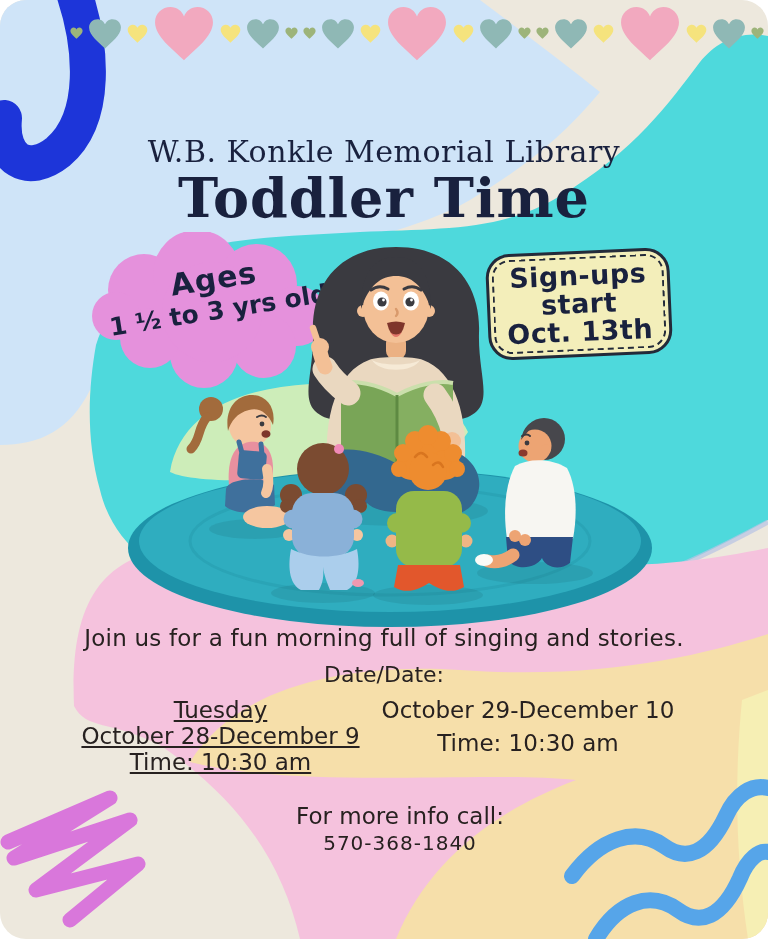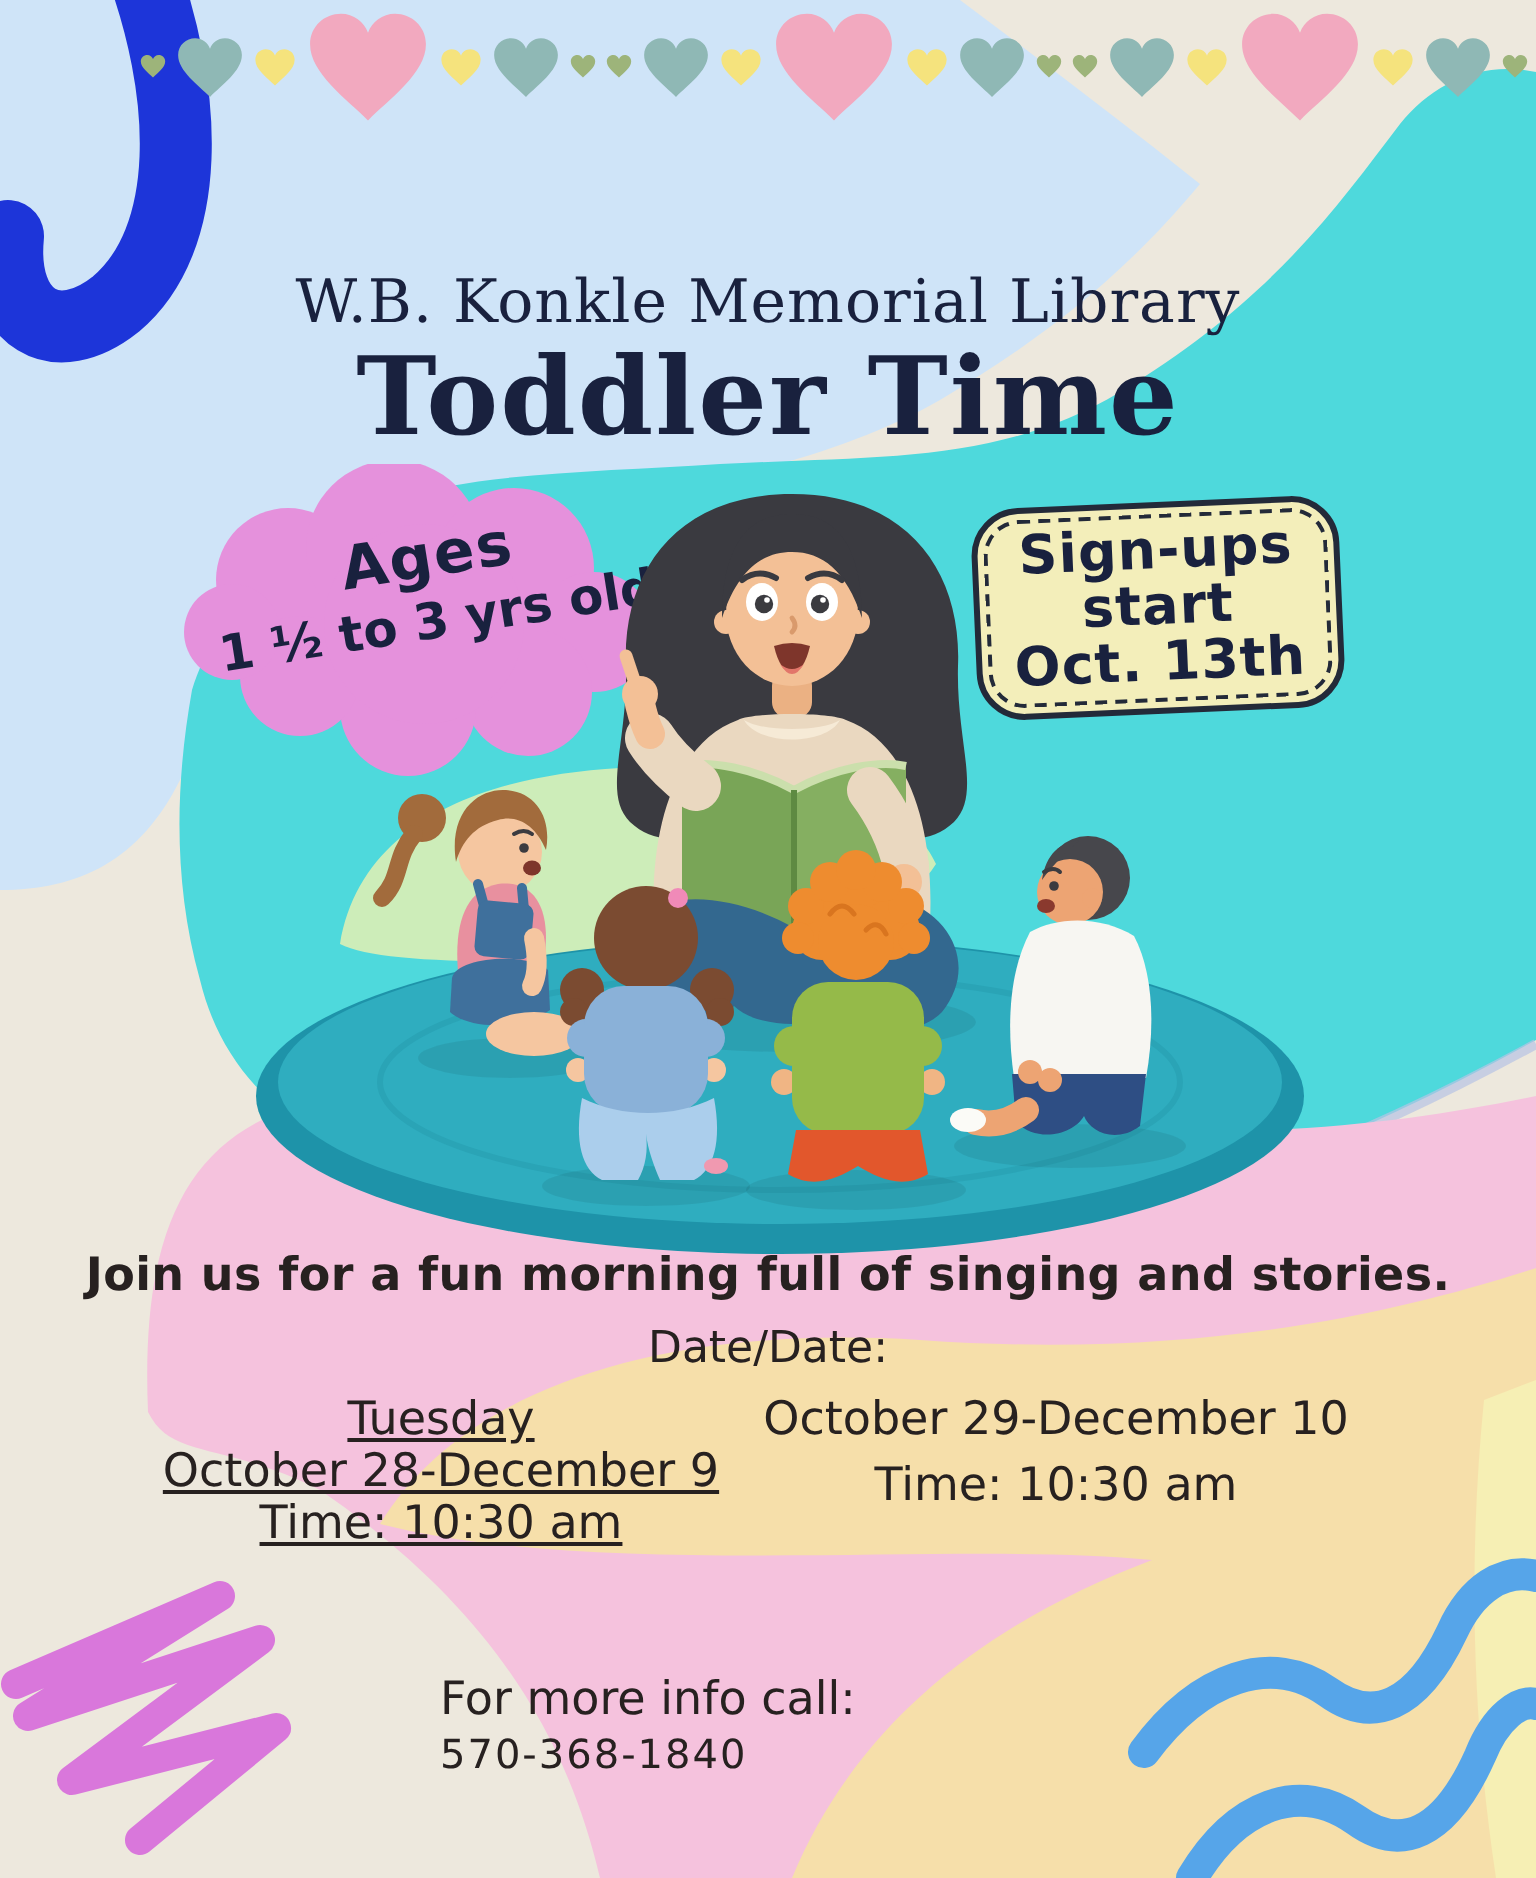--- a/index.html
+++ b/index.html
@@ -1,19 +1,19 @@
 <!DOCTYPE html>
 <html style="--background_beige: #EDE8DD; --light_blue: #CFE4F8; --teal_bg: #4ED9DC; --green_blob: #CDEDB9; --pink_blob: #F5C2DD; --peach_blob: #F6DFAA; --pale_yellow: #F6EFB4; --brush_blue: #1D35D9; --scribble_pink: #D977DB; --wave_blue: #56A5E9; --cloud_pink: #E591DC; --signup_bg: #F3EEBA; --ink_navy: #19213E; --body_text: #272120; --rug_teal: #2FADBF; --rug_teal_dark: #1E93A9; --lavender_edge: #B6C3E4; --heart_pink: #F2A9BF; --heart_teal: #8FB8B5; --heart_yellow: #F5E37D; --heart_green: #9DB47A;"><head>
 <meta charset="utf-8">
 <style>
   html,body{margin:0;padding:0;background:#fff;}
   .poster{
     position:relative;width:768px;height:939px;overflow:hidden;
     background:var(--background_beige,#EDE8DD);
-    font-family:"DejaVu Sans",sans-serif;color:var(--body_text,#272120);
+    font-family:"DejaVu Sans",sans-serif;color:var(--body_text,#272120);border-radius:26px;
   }
   .bg{position:absolute;inset:0;width:768px;height:939px;}
   .hearts{position:absolute;left:70px;top:2px;height:62px;display:flex;align-items:center;gap:5px;}
   .titles{position:absolute;top:134px;left:0;right:0;text-align:center;color:var(--ink_navy,#19213E);}
   .lib-name{font-family:"DejaVu Serif",serif;font-size:30px;letter-spacing:.5px;}
   .event-name{font-family:"DejaVu Serif",serif;font-size:54px;font-weight:700;letter-spacing:1px;line-height:1.05;margin-top:1px;}
   .ages-cloud{position:absolute;left:92px;top:232px;width:250px;height:160px;}
   .ages-cloud svg{position:absolute;inset:0;}
   .ages-text{
     position:absolute;left:8px;top:30px;width:232px;text-align:center;
@@ -25,27 +25,27 @@
     position:absolute;left:487px;top:251px;width:184px;height:106px;
     background:var(--signup_bg,#F3EEBA);border:3px solid #232A39;border-radius:24px;
     transform:rotate(-2.5deg);box-sizing:border-box;
   }
   .signup-dash{position:absolute;inset:3px;border:2px dashed #232A39;border-radius:18px;}
   .signup-text{
     position:absolute;inset:0;display:flex;flex-direction:column;justify-content:center;align-items:center;
     font-size:27px;font-weight:800;line-height:1.04;color:var(--ink_navy,#19213E);letter-spacing:.5px;
   }
   .scene{position:absolute;left:115px;top:243px;width:545px;height:385px;}
-  .desc{position:absolute;top:625px;left:0;right:0;text-align:center;font-size:23px;letter-spacing:.2px;font-weight:bold;}
+  .desc{position:absolute;top:625px;left:0;right:0;text-align:center;font-size:23px;letter-spacing:.2px;}
   .dt-label{position:absolute;top:662px;left:0;right:0;text-align:center;font-size:22px;}
   .session{position:absolute;top:697px;text-align:center;font-size:23px;line-height:1.14;}
   .session-left{left:48px;width:345px;text-decoration:underline;}
   .session-right{left:372px;width:312px;}
   .session-right .time{margin-top:7px;}
-  .contact{position:absolute;top:836px;left:220px;width:360px;font-size:23px;line-height:1.25;}
+  .contact{position:absolute;top:802px;left:220px;width:360px;text-align:center;font-size:23px;line-height:1.25;}
   .contact .phone{font-size:20px;letter-spacing:1px;}
 </style>
 </head>
 <body>
 
 <div class="poster">
 
   <svg class="bg" viewBox="0 0 768 939" aria-hidden="true">
     <path style="fill:var(--light_blue)" d="M0,0 L480,0 C520,30 560,60 600,92 C560,140 520,170 470,200 C400,240 300,250 220,270 C160,290 120,330 90,390 C70,430 40,445 0,445 Z"></path>
     <path style="fill:var(--teal_bg)" d="M768,36 C740,30 716,42 700,62 C668,104 636,150 560,196 C500,232 440,228 360,232 C300,236 240,236 196,250 C150,262 110,300 96,345 C88,390 86,440 100,490 C112,540 150,572 210,592 C280,618 380,630 470,622 C560,615 660,580 768,520 Z"></path>

